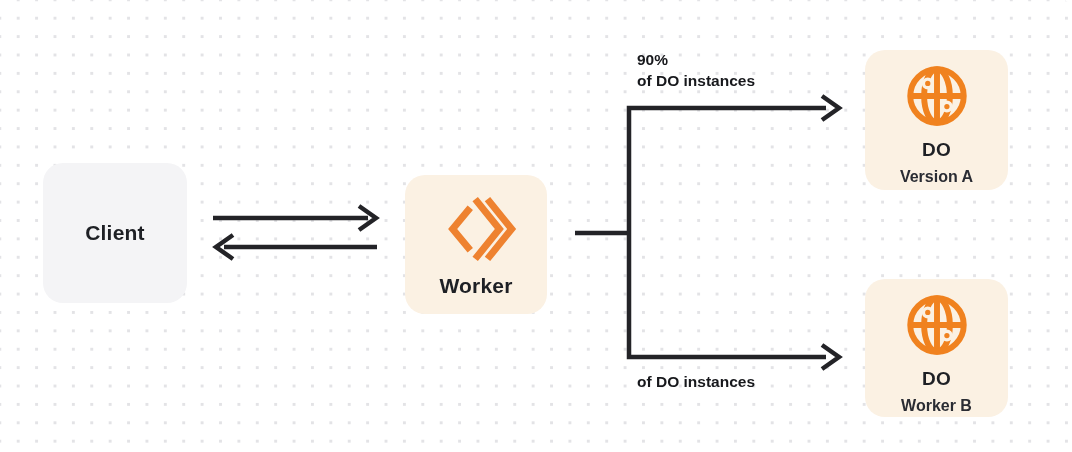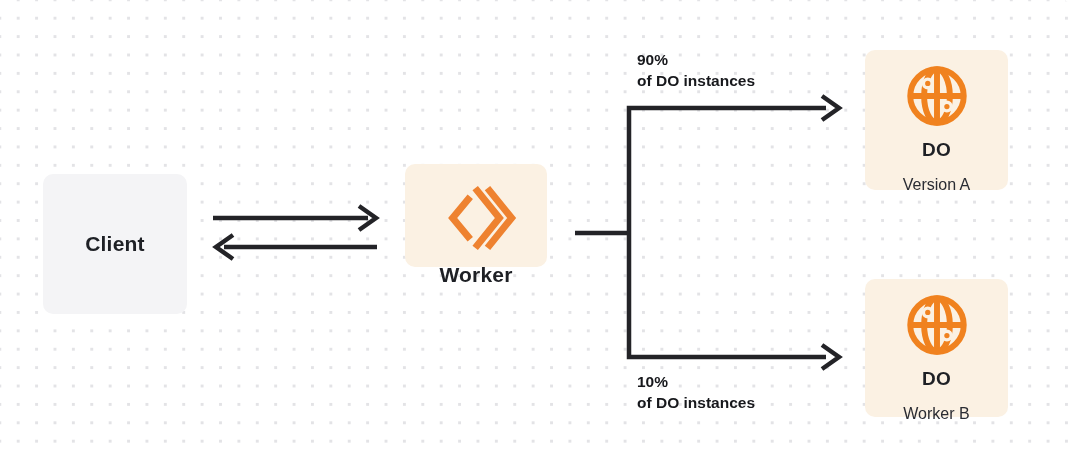--- a/index.html
+++ b/index.html
@@ -10,35 +10,35 @@
     background-color: #ffffff;
     background-image: radial-gradient(circle, #e3e3e6 1.6px, transparent 1.7px);
     background-size: 18.4px 18.4px;
     background-position: 9px 9px;
     font-family: "Liberation Sans", sans-serif;
     border-radius: 10px;
     overflow: hidden;
   }
   .node {
     position: absolute;
-    border-radius: 10px;
+    border-radius: 20px;
     display: flex;
     flex-direction: column;
     align-items: center;
   }
   .node-client {
-    left: 43px; top: 174px; width: 144px; height: 140px;
+    left: 43px; top: 163px; width: 144px; height: 140px;
     background: #f4f4f6;
     justify-content: center;
   }
   .node-client .node-label {
     font-size: 21px; font-weight: 700; color: #1e2025; letter-spacing: 0.2px;
   }
   .node-worker {
-    left: 405px; top: 164px; width: 142px; height: 103px;
+    left: 405px; top: 175px; width: 142px; height: 139px;
     background: #fbf1e3;
     justify-content: flex-start;
     padding-top: 13px;
     box-sizing: border-box;
   }
   .node-worker .icon-wrap { width: 82px; height: 82px; }
   .node-worker .node-label {
     margin-top: 4px;
     font-size: 21px; font-weight: 700; color: #1e2025; letter-spacing: 0.2px;
   }
@@ -51,22 +51,22 @@
   }
   .node-do-a { top: 50px;  height: 140px; }
   .node-do-b { top: 279px; height: 138px; }
   .node-do .icon-wrap { width: 66px; height: 66px; }
   .node-do .node-title {
     margin-top: 11px;
     font-size: 19px; font-weight: 700; color: #1e2025; letter-spacing: 0.3px;
     line-height: 20px;
   }
   .node-do .node-subtitle {
-    margin-top: 15px;
-    font-size: 16px; font-weight: 400; color: #2a2c33;
+    margin-top: 7px;
+    font-size: 16px; font-weight: 700; color: #2a2c33;
     line-height: 19px;
   }
   .connector-layer {
     position: absolute; left: 0; top: 0; width: 1072px; height: 452px;
     pointer-events: none;
   }
   .split-label {
     position: absolute;
     width: 170px;
     text-align: left;
@@ -117,21 +117,20 @@
       </svg>
     </span>
     <div class="node-label">Worker</div>
   </div>
 
   <div class="split-label split-label-top">
     <div>90%</div>
     <div>of DO instances</div>
   </div>
   <div class="split-label split-label-bottom">
-    <div>10%</div>
     <div>of DO instances</div>
   </div>
 
   <div class="node node-do node-do-a">
     <span class="icon-wrap">
       <svg viewBox="0 0 100 100" xmlns="http://www.w3.org/2000/svg">
         <g stroke="#F0821F" stroke-width="9" fill="none">
           <circle cx="50" cy="50" r="40.5"></circle>
           <path d="M9.5 50 H90.5"></path>
           <path d="M50 9.5 V90.5"></path>

